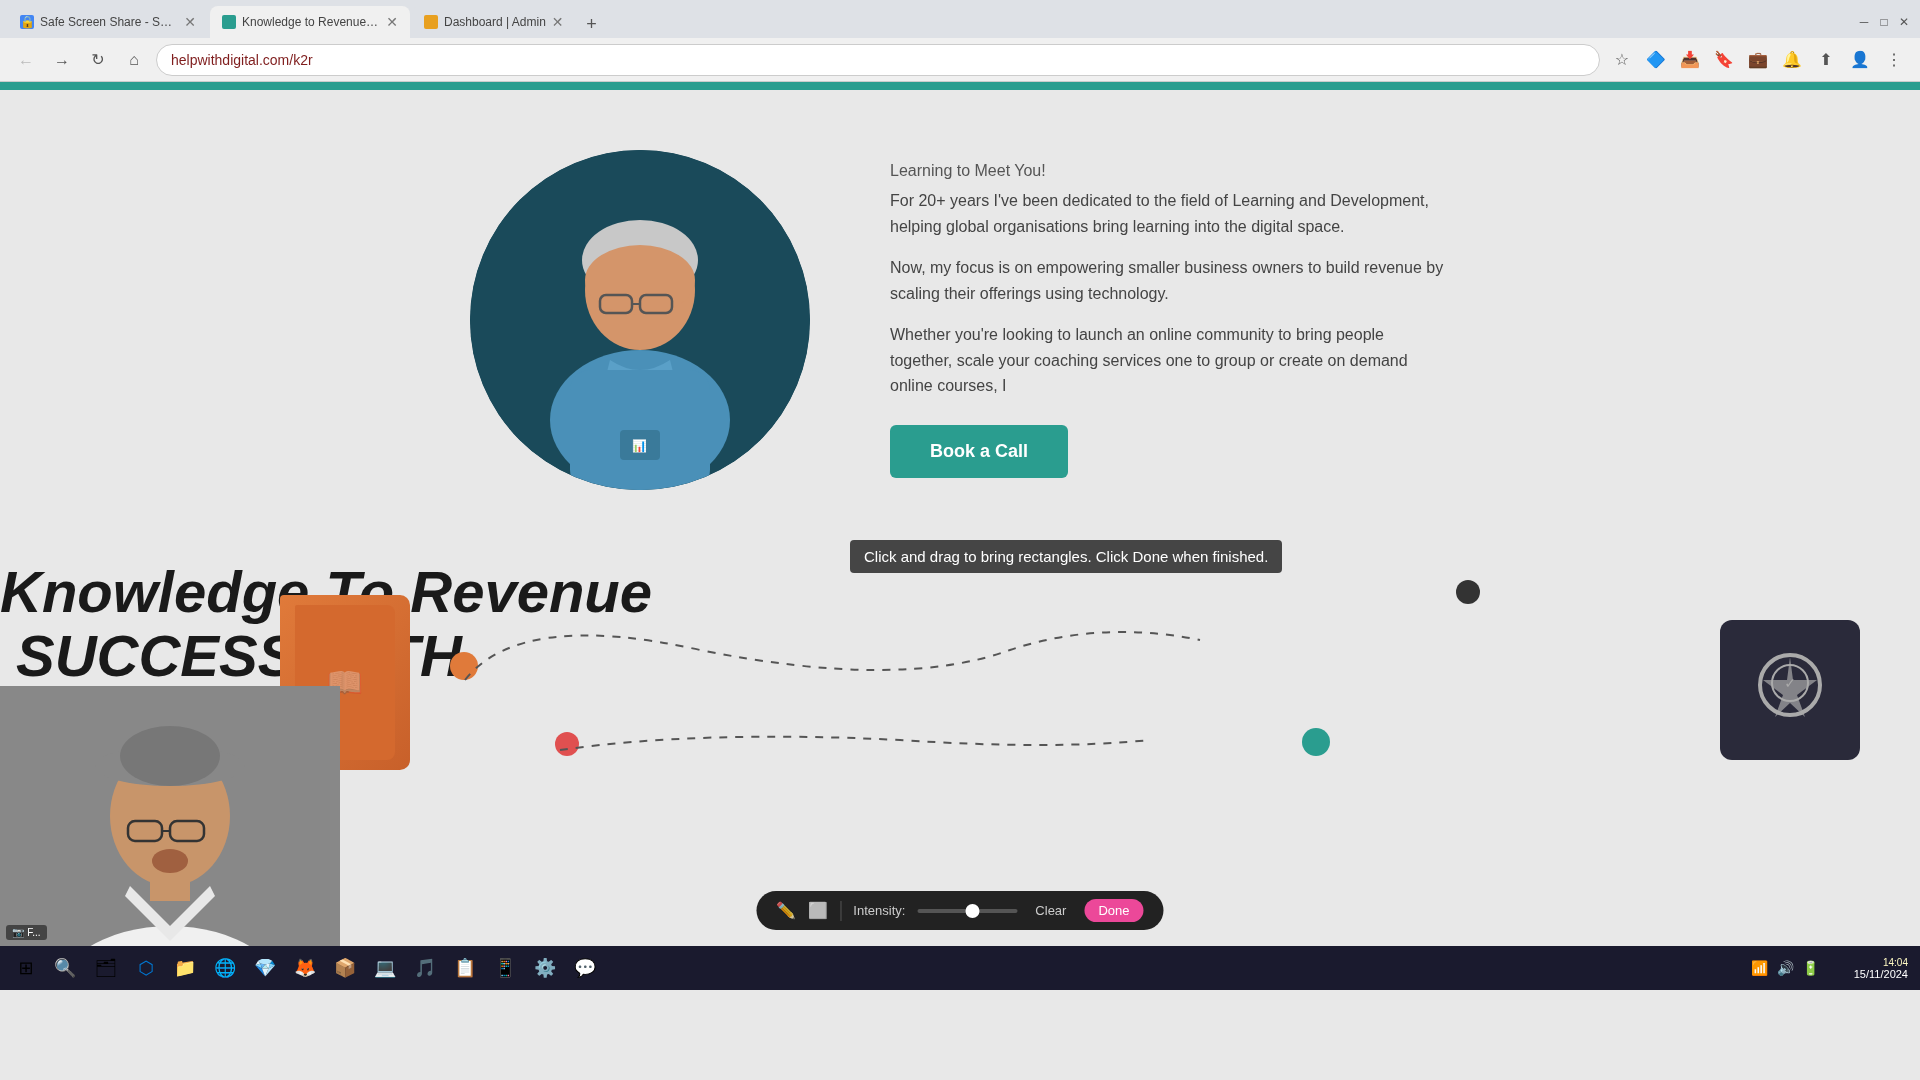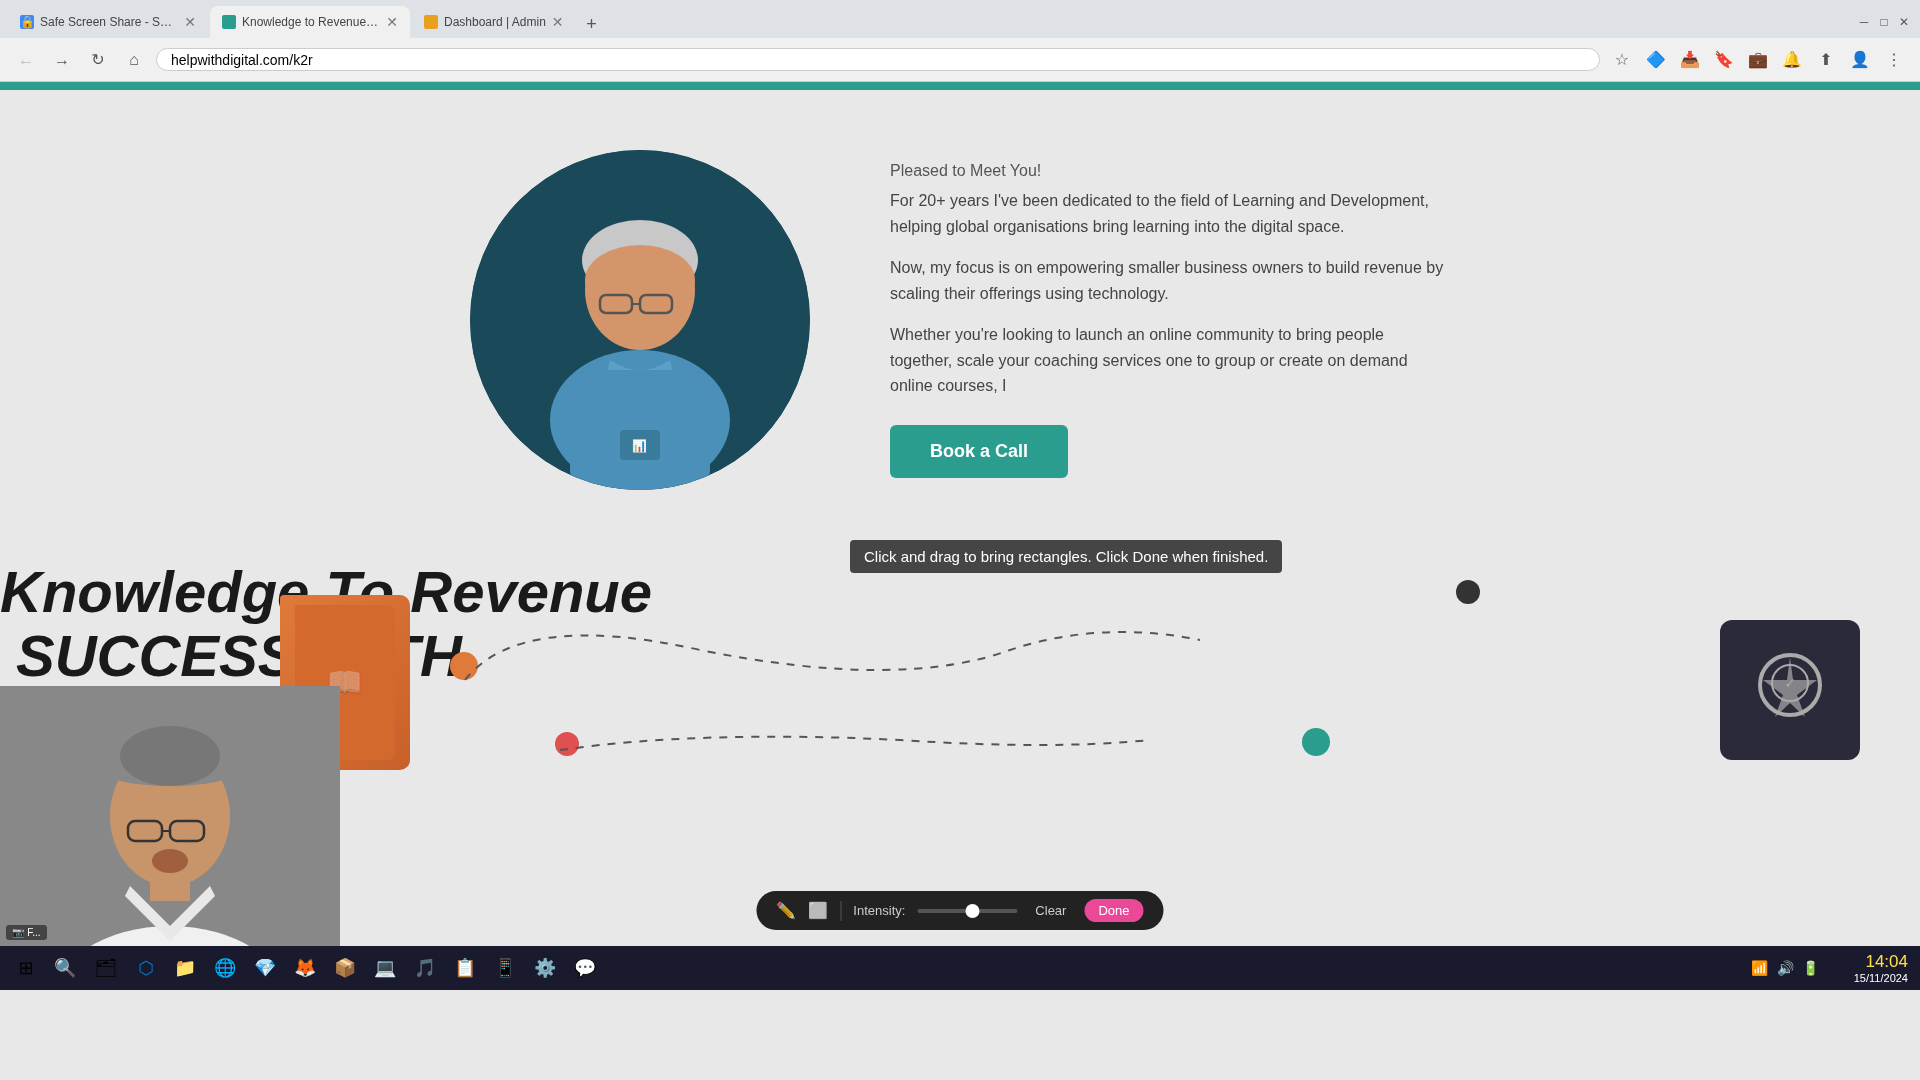--- a/index.html
+++ b/index.html
@@ -14,21 +14,21 @@
     .browser-tab .tab-favicon { width: 14px; height: 14px; border-radius: 2px; display: inline-block; }
     .browser-tab .tab-title { overflow: hidden; text-overflow: ellipsis; white-space: nowrap; flex: 1; }
     .browser-tab .tab-close { color: #777; font-size: 14px; cursor: pointer; }
     .tab-new-btn { width: 28px; height: 28px; display: flex; align-items: center; justify-content: center; color: #555; font-size: 18px; cursor: pointer; }
     .browser-window-controls { display: flex; align-items: center; gap: 4px; padding-left: 8px; }
     .win-btn { width: 16px; height: 16px; display: flex; align-items: center; justify-content: center; font-size: 12px; color: #555; cursor: pointer; }
 
     .browser-toolbar { display: flex; align-items: center; padding: 4px 12px; background: #f0f0f0; gap: 8px; height: 44px; border-bottom: 1px solid #ccc; }
     .nav-btn { width: 28px; height: 28px; border-radius: 50%; display: flex; align-items: center; justify-content: center; cursor: pointer; color: #555; font-size: 16px; }
     .nav-btn.disabled { color: #bbb; cursor: default; }
-    .address-bar { flex: 1; display: flex; align-items: center; background: #fff; border-radius: 20px; padding: 4px 14px; border: 1px solid #ccc; font-size: 14px; color: #000000; height: 23px; }
+    .address-bar { flex: 1; display: flex; align-items: center; background: #fff; border-radius: 20px; padding: 4px 14px; border: 1px solid #ccc; font-size: 14px; color: #7f1d1d; height: 32px; }
     .address-bar span { flex: 1; }
     .toolbar-icons { display: flex; align-items: center; gap: 6px; }
     .toolbar-icon { width: 28px; height: 28px; display: flex; align-items: center; justify-content: center; cursor: pointer; color: #555; font-size: 16px; border-radius: 50%; }
 
     
     .site-topbar { width: 100%; height: 8px; background: #2a9d8f; }
 
     
     .page-content { background: #e8e8e8; width: 100%; min-height: 900px; position: relative; }
 
@@ -61,21 +61,21 @@
     .ann-label { color: #ccc; font-size: 13px; }
     .ann-slider-track { width: 100px; height: 4px; background: #555; border-radius: 2px; position: relative; cursor: pointer; }
     .ann-slider-thumb { position: absolute; top: 50%; transform: translateY(-50%); left: 55%; width: 14px; height: 14px; background: #fff; border-radius: 50%; margin-left: -7px; }
     .ann-btn { color: #ccc; font-size: 13px; cursor: pointer; padding: 2px 6px; }
     .ann-done-btn { background: #ec4899; color: #fff; border: none; border-radius: 12px; padding: 4px 14px; font-size: 13px; cursor: pointer; }
 
     
     .taskbar { position: absolute; bottom: 0; left: 0; width: 1920px; height: 44px; background: #1a1a2e; display: flex; align-items: center; padding: 0 8px; gap: 4px; }
     .taskbar-icon { width: 36px; height: 36px; display: flex; align-items: center; justify-content: center; cursor: pointer; border-radius: 4px; font-size: 18px; }
     .taskbar-time { position: absolute; right: 12px; text-align: right; }
-    .taskbar-time-text { color: #fde047; font-size: 17px; }
+    .taskbar-time-text { color: #fef9c3; font-size: 10px; }
     .taskbar-date-text { color: #fff; font-size: 11px; }
     .taskbar-system-icons { position: absolute; right: 100px; display: flex; align-items: center; gap: 8px; }
     .sys-icon { color: #fff; font-size: 14px; cursor: pointer; }
 
     
     .webcam-overlay { position: absolute; bottom: 44px; left: 0; width: 340px; height: 260px; background: #888; z-index: 50; overflow: hidden; }
     .webcam-person { width: 100%; height: 100%; background: linear-gradient(180deg, #aaa 0%, #999 40%, #ddd 60%, #eee 100%); position: relative; }
     .webcam-label { position: absolute; bottom: 6px; left: 6px; background: rgba(0,0,0,0.5); color: #fff; font-size: 10px; padding: 2px 6px; border-radius: 3px; }
 
     
@@ -168,21 +168,21 @@
             <text x="170" y="300" text-anchor="middle" fill="#fff" font-size="12">📊</text>
           </svg>
         </div>
 
         <div class="annotation-overlay">
           <span>Click and drag to bring rectangles. Click Done when finished.</span>
         </div>
       </div>
 
       <div class="about-text">
-        <p class="pleased-to-meet">Pleased to Meet You!</p>
+        <p class="pleased-to-meet">Learning to Meet You!</p>
         <p class="about-para">For 20+ years I've been dedicated to the field of Learning and Development, helping global organisations bring learning into the digital space.</p>
         <p class="about-para">Now, my focus is on empowering smaller business owners to build revenue by scaling their offerings using technology.</p>
         <p class="about-para">Whether you're looking to launch an online community to bring people together, scale your coaching services one to group or create on demand online courses, I</p>
         <button class="book-call-btn">Book a Call</button>
       </div>
     </div>
 
     <div style="position:relative; width:100%; height:220px; background:#e8e8e8; overflow:hidden;">
 
       <div style="text-align:left; padding-top: 10px; font-style: italic;">

